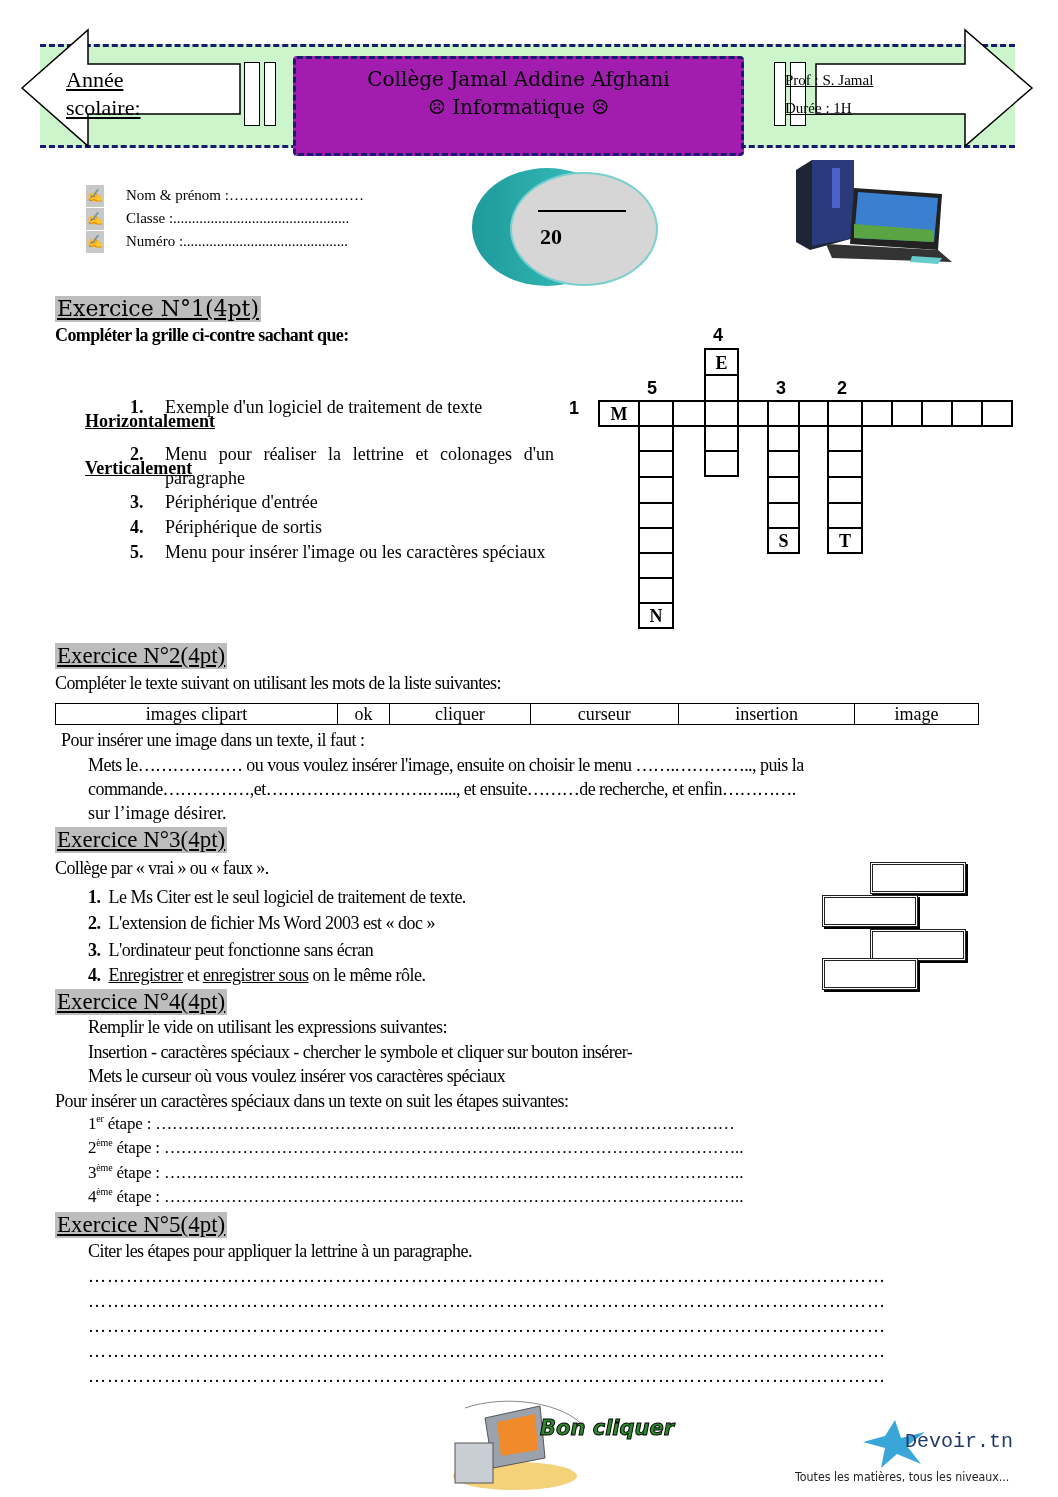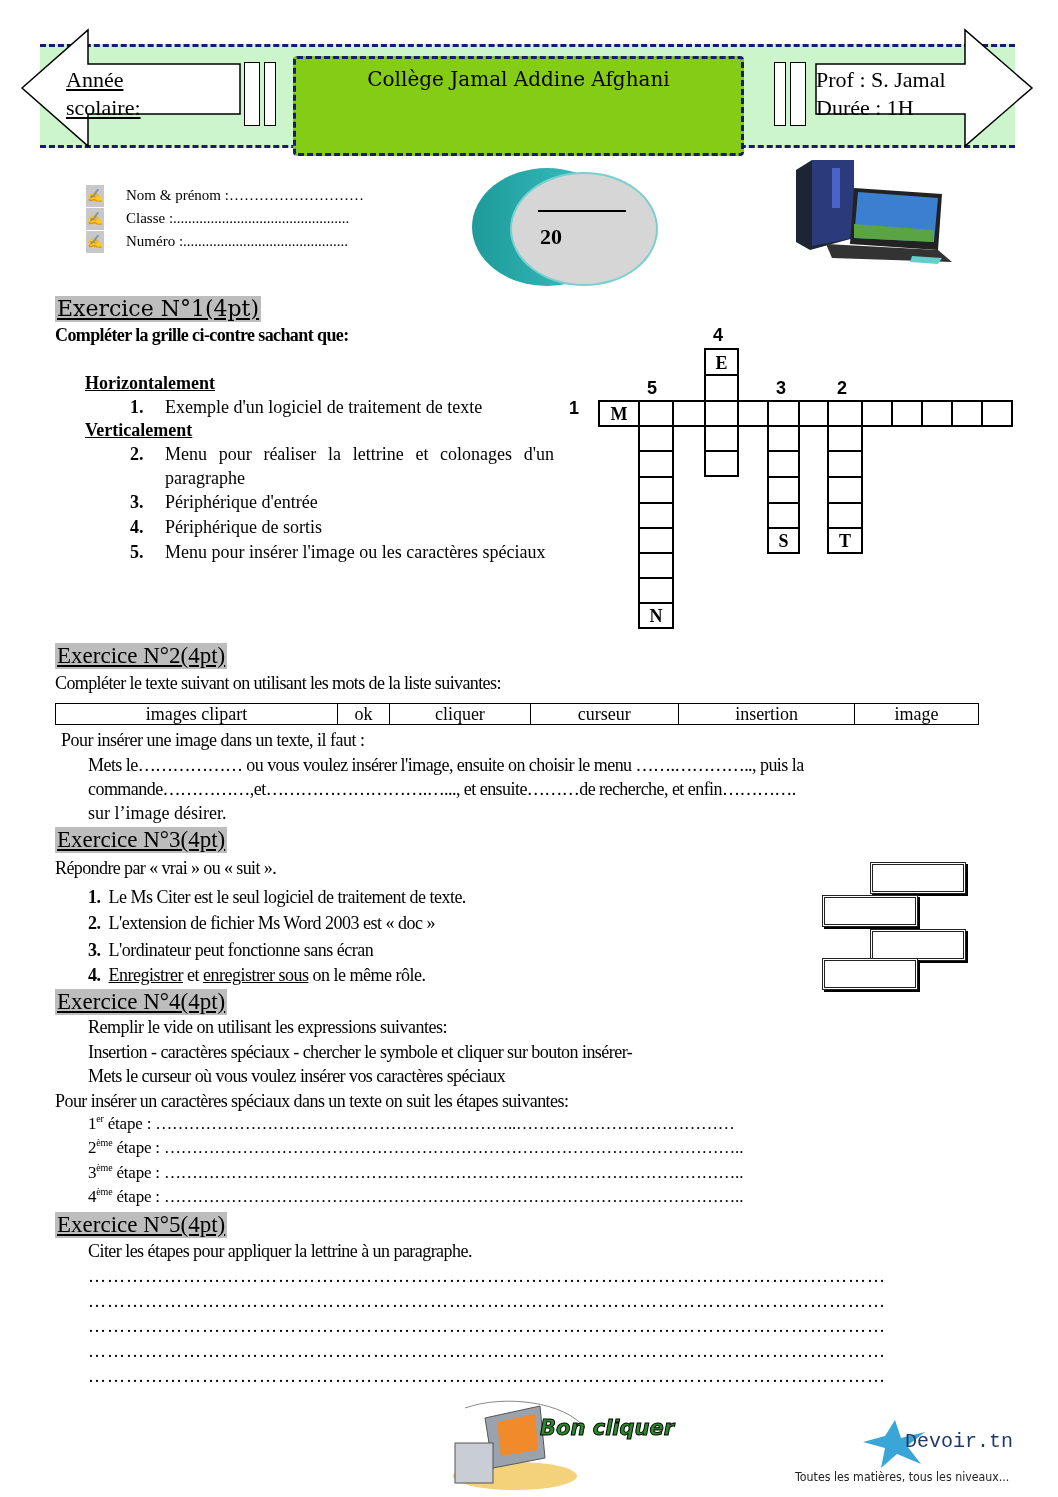--- a/index.html
+++ b/index.html
@@ -5,23 +5,23 @@
   html, body { margin:0; padding:0; background:#fff; }
   body { width:1058px; height:1497px; position:relative; overflow:hidden;
          font-family:"Liberation Serif", "DejaVu Serif", serif; color:#000; }
   .abs { position:absolute; }
 
   
   .hdr-band { left:40px; top:44px; width:975px; height:98px; background:#ccf5cc;
               border-top:3px dashed #1a1a70; border-bottom:3px dashed #1a1a70; }
   .arrow-svg { position:absolute; }
   .hdr-left-text { left:66px; top:66px; font-size:22px; line-height:28px; text-decoration:underline; }
-  .hdr-right-text { left:816px; top:66px; font-size:22px; line-height:28px; }
+  .hdr-right-text { left:785px; top:66px; font-size:15px; line-height:28px; text-decoration:underline; }
   .bar { position:absolute; background:#fff; border:1.5px solid #000; }
-  .hdr-center { left:293px; top:56px; width:451px; height:100px; background:#84cc16;
+  .hdr-center { left:293px; top:56px; width:451px; height:100px; background:#a21caf;
                 border:3px dashed #1a1a70; border-radius:4px; text-align:center;
                 font-size:22px; line-height:28px; padding-top:6px; box-sizing:border-box;
                 font-family:"DejaVu Serif", serif; }
   .hdr-center div { font-size:20px; }
 
   
   .info { left:86px; top:184px; font-size:15px; line-height:23px; }
   .info-row { display:flex; align-items:center; }
   .pen { display:inline-block; width:18px; height:22px; background:#c8c8c8; font-size:13px;
          text-align:center; line-height:22px; margin-right:22px; }
@@ -38,21 +38,21 @@
   .pc { left:792px; top:158px; width:160px; height:108px; }
 
   
   .ex-title { position:absolute; left:55px; font-size:22px; line-height:26px; background:#bdbdbd;
               text-decoration:underline; padding:0 2px; font-family:"DejaVu Serif", serif; }
   .ex-title.narrow { font-family:"Liberation Serif", serif; font-size:23px;text-align:center; }
   .txt { position:absolute; font-size:18px; line-height:24px; white-space:nowrap; }
   .bold-cond { font-weight:bold; letter-spacing:-0.6px; }
 
   
-  .clue-head { font-weight:bold; text-decoration:underline; font-size:18px; }
+  .clue-head { font-weight:bold; text-decoration:underline; font-size:18px;margin-top:38px; }
   .clue { position:absolute; left:130px; width:424px; font-size:18px; line-height:24px; }
   .clue .num { position:absolute; left:0; font-weight:bold; }
   .clue .ct { display:block; margin-left:35px; text-align:justify; text-align-last:left; }
 
   .cw-cell { position:absolute; border:2px solid #000; box-sizing:border-box; background:#fff;
              font-weight:bold; font-size:18px; text-align:center; font-family:"Liberation Serif", serif; }
   .cw-num { position:absolute; font-weight:bold; font-size:18px; font-family:"Liberation Sans", sans-serif; }
 
   
   .wordtable { position:absolute; left:55px; top:703px; width:924px; border-collapse:collapse; }
@@ -79,20 +79,21 @@
 </svg>
 <div class="bar" style="left:244px;top:62px;width:14px;height:62px"></div>
 <div class="bar" style="left:264px;top:62px;width:10px;height:62px"></div>
 <div class="abs hdr-left-text">
   <div>Année</div>
   <div>scolaire:</div>
 </div>
 
 <div class="abs hdr-center">
   <div>Collège Jamal Addine Afghani</div>
+  <div>☹ Informatique ☹</div>
 </div>
 
 <svg class="arrow-svg" style="left:810px;top:28px" width="225" height="120" viewBox="0 0 225 120">
   <polygon points="6,36 155,36 155,2 222,60 155,118 155,86 6,86" fill="#fff" stroke="#000" stroke-width="1.5"></polygon>
 </svg>
 <div class="bar" style="left:774px;top:62px;width:10px;height:62px"></div>
 <div class="bar" style="left:790px;top:62px;width:14px;height:62px"></div>
 <div class="abs hdr-right-text">
   <div>Prof : S. Jamal</div>
   <div>Durée : 1H</div>
@@ -217,21 +218,21 @@
     <td>image</td>
   </tr>
 </tbody>
   </table>
 <div class="txt" style="left:61px;top:728px;letter-spacing:-0.5px">Pour insérer une image dans un texte, il faut :</div>
 <div class="txt" style="left:88px;top:753px;letter-spacing:-0.55px">Mets le……………… ou vous voulez insérer l'image, ensuite on choisir le menu …….………….., puis la</div>
 <div class="txt" style="left:88px;top:777px;letter-spacing:-0.55px">commande……………,et……………………….…..., et ensuite………de recherche, et enfin………….</div>
 <div class="txt" style="left:88px;top:801px">sur  l’image désirer.</div>
 
 <div class="ex-title narrow" style="top:827px">Exercice N°3(4pt)</div>
-<div class="txt" style="left:55px;top:856px;letter-spacing:-0.6px">Répondre par  « vrai » ou «   suit  ».</div>
+<div class="txt" style="left:55px;top:856px;letter-spacing:-0.6px">Collège par  « vrai » ou «   faux  ».</div>
 <div class="txt" style="left:88px;top:885px;letter-spacing:-0.5px">
   <b>1.</b>&nbsp;
   <span>Le  Ms Citer est le seul logiciel de traitement de texte.</span>
 </div>
 <div class="txt" style="left:88px;top:911px;letter-spacing:-0.5px">
   <b>2.</b>&nbsp;
   <span>L'extension de fichier Ms Word 2003 est « doc »</span>
 </div>
 <div class="txt" style="left:88px;top:938px;letter-spacing:-0.5px">
   <b>3.</b>&nbsp;

